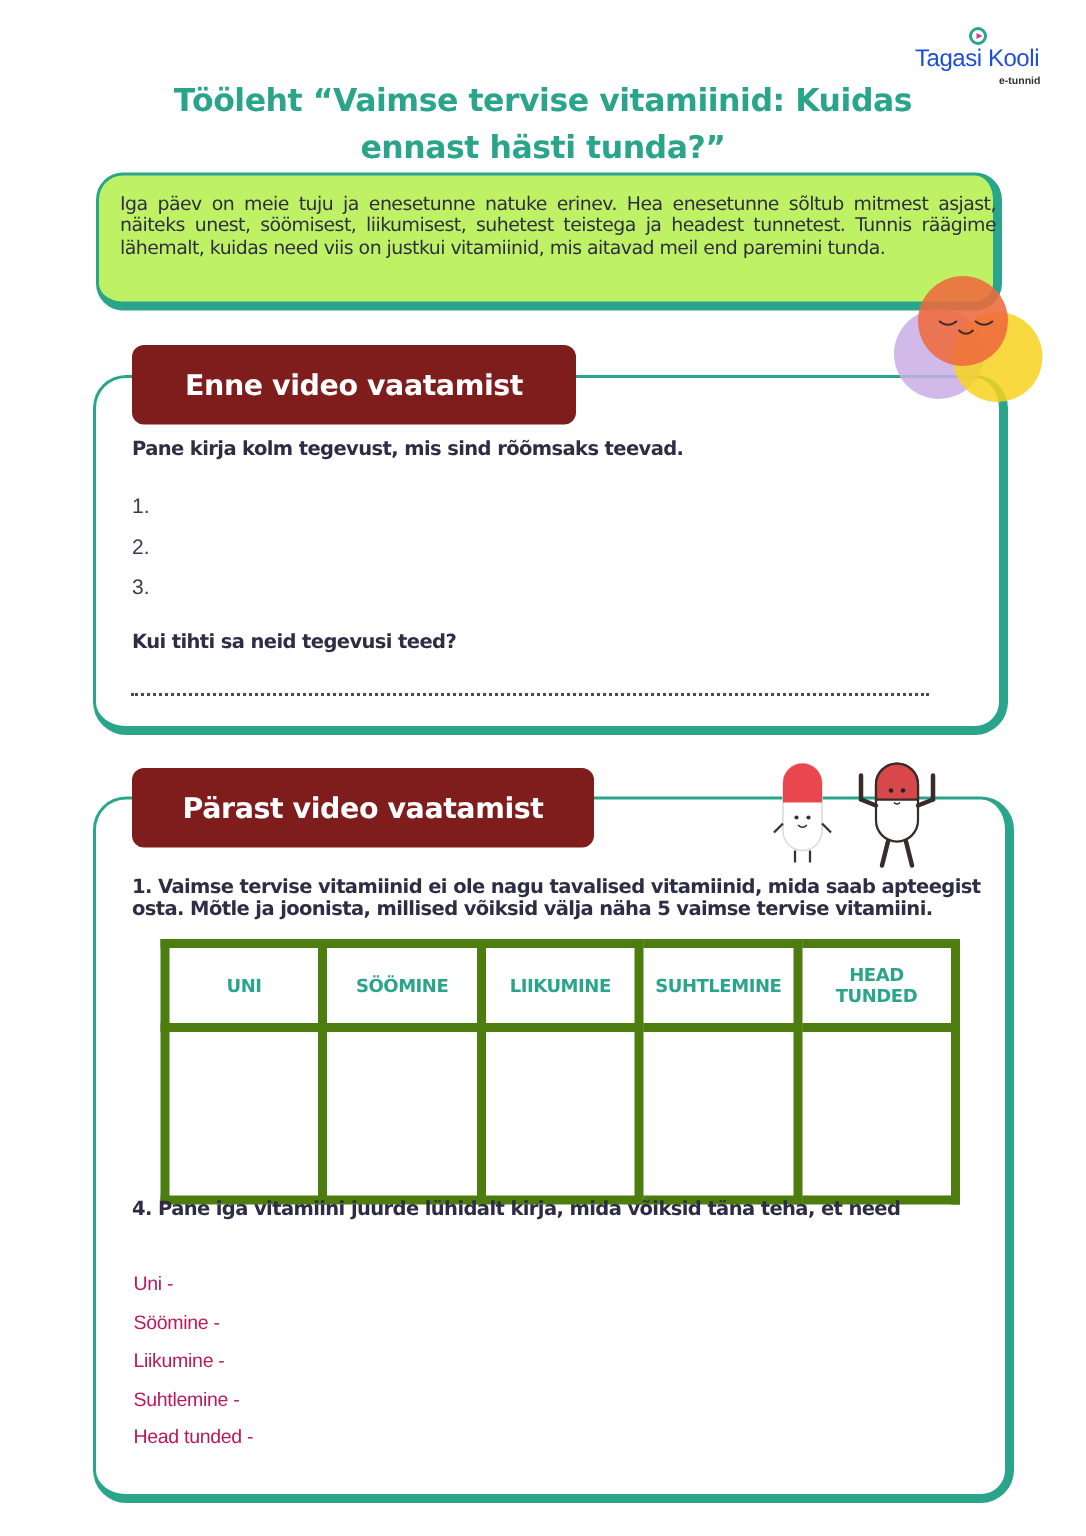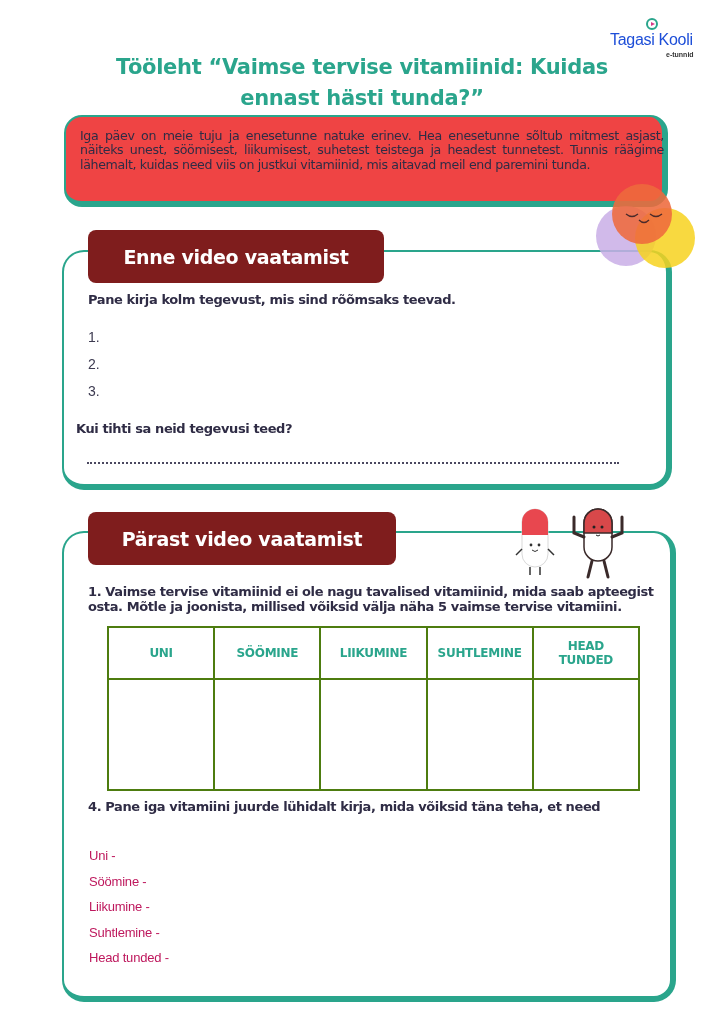--- a/index.html
+++ b/index.html
@@ -10,21 +10,21 @@
   .logo { left:606px; top:18px; width:110px; height:46px; text-align:right; }
   .logo .play { position:absolute; left:40px; top:0px; width:12px; height:12px; border:2px solid #2aa58c; border-radius:50%; box-sizing:border-box; }
   .logo .play::after { content:""; position:absolute; left:3px; top:2px; border-left:4px solid #d83a8a; border-top:2.5px solid transparent; border-bottom:2.5px solid transparent; }
   .logo .brand { position:absolute; left:4px; top:13px; font-family:"Liberation Sans", sans-serif; font-size:16px; color:#1d4ed8; white-space:nowrap; letter-spacing:-0.3px; }
   .logo .sub { position:absolute; left:60px; top:33px; font-family:"Liberation Sans", sans-serif; font-size:7px; font-weight:bold; color:#333; }
 
   
   .title { left:80px; top:52px; width:564px; text-align:center; font-family:"DejaVu Sans", sans-serif; font-weight:bold; font-size:21px; line-height:31px; color:#2aa58c; letter-spacing:-0.3px; }
 
   
-  .intro { left:64px; top:115px; width:604px; height:92px; border:2px solid #2aa58c; border-right:6px solid #2aa58c; border-bottom:6px solid #2aa58c; border-radius:18px; box-sizing:border-box; background:#ef4444;padding-left:44px; }
+  .intro { left:64px; top:115px; width:604px; height:92px; border:2px solid #2aa58c; border-right:6px solid #2aa58c; border-bottom:6px solid #2aa58c; border-radius:18px; box-sizing:border-box; background:#bef264;padding-left:44px; }
   .intro p { margin:0; position:absolute; left:14px; top:12px; width:584px; font-family:"DejaVu Sans", sans-serif; font-size:12.6px; line-height:14.4px; text-align:justify; color:#2f2c45; letter-spacing:-0.35px; }
 
   
   .box { background:#fff; border:2px solid #2aa58c; border-right:6px solid #2aa58c; border-bottom:6px solid #2aa58c; border-radius:22px; box-sizing:border-box; }
   .box1 { left:62px; top:250px; width:610px; height:240px; }
   .box2 { left:62px; top:531px; width:614px; height:471px; }
 
   .tab { background:#7f1d1d; color:#fff; border-radius:8px; font-family:"DejaVu Sans", sans-serif; font-weight:bold; font-size:19px; letter-spacing:-0.3px; display:flex; align-items:center; justify-content:center; }
   .tab1 { left:88px; top:230px; width:296px; height:53px; }
   .tab2 { left:88px; top:512px; width:308px; height:53px; }
@@ -35,21 +35,21 @@
   .dots { left:87px; top:462px; width:532px; height:0; border-top:2px dotted #4a4860; }
 
   
   .blob { left:590px; top:180px; width:115px; height:100px; }
 
   
   .pills { left:508px; top:505px; width:120px; height:78px; }
 
   
   .vtable { left:107px; top:626px; width:533px; height:163px; border-collapse:collapse; table-layout:fixed; }
-  .vtable td, .vtable th { border:2px solid #4d7c0f; padding:0; }
+  .vtable td, .vtable th { border:6px solid #4d7c0f; padding:0; }
   .vtable th { height:50px; font-family:"DejaVu Sans", sans-serif; font-weight:bold; font-size:12px; color:#2aa58c; text-align:center; vertical-align:middle; line-height:14px; letter-spacing:-0.3px; }
   .vtable td { height:109px; }
 
   .ans { left:89px; font-family:Liberation Sans, sans-serif; font-size:13px; color:#be185d; letter-spacing:-0.2px; }
 </style>
 </head>
 <body>
 
 <div class="abs logo">
   <span class="play"></span>
@@ -78,21 +78,21 @@
 </svg>
 
 <div class="abs tab tab1">Enne video vaatamist</div>
 
 <div class="abs qbold" style="left:88px; top:293px;">Pane kirja kolm tegevust, mis sind rõõmsaks teevad.</div>
 
 <div class="abs num" style="left:88px; top:329px;">1.</div>
 <div class="abs num" style="left:88px; top:356px;">2.</div>
 <div class="abs num" style="left:88px; top:383px;">3.</div>
 
-<div class="abs qbold" style="left:76px; top:422px;">Kui tihti sa neid tegevusi teed?</div>
+<div class="abs qbold" style="left:88px; top:422px;">Kui tihti sa neid tegevusi teed?</div>
 <div class="abs dots"></div>
 
 <div class="abs box box2"></div>
 
 <svg class="abs pills" viewBox="0 0 120 78">
   <g>
     <rect x="14" y="4" width="26" height="58" rx="13" fill="#ffffff" stroke="#d9d9d9" stroke-width="1"></rect>
     <path d="M14 30 V17 a13 13 0 0 1 26 0 V30 Z" fill="#e8474f"></path>
     <circle cx="23" cy="40" r="1.4" fill="#333"></circle>
     <circle cx="31" cy="40" r="1.4" fill="#333"></circle>

